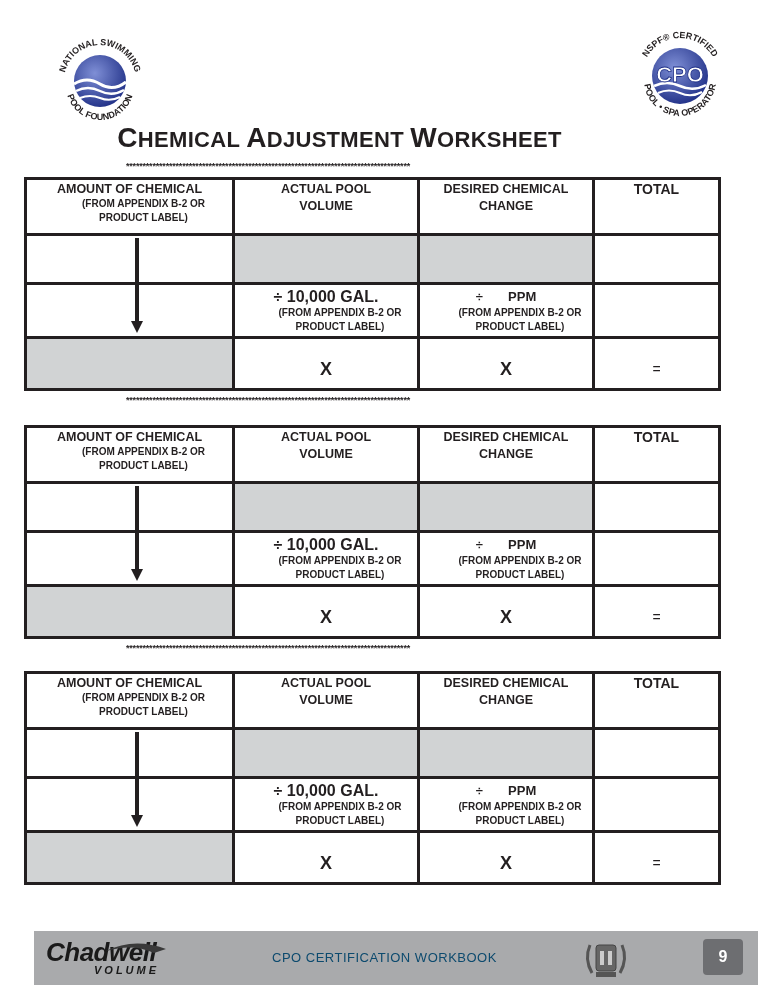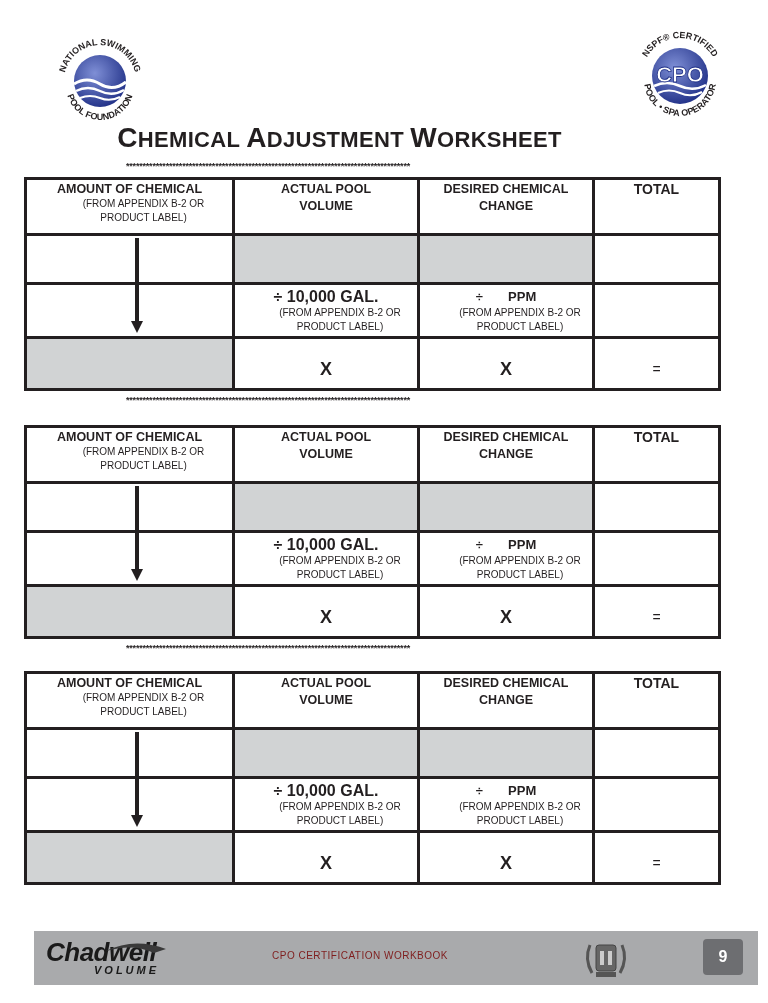--- a/index.html
+++ b/index.html
@@ -10,35 +10,35 @@
   .title { position:absolute; left:0; width:679px; top:122px; text-align:center;
            font-weight:bold; font-size:22px; letter-spacing:0.3px; }
   .title .big { font-size:28px; }
   .stars { position:absolute; left:126px; width:540px; height:12px; overflow:hidden; white-space:nowrap;
            font-size:9px; font-weight:bold; letter-spacing:-0.2px; line-height:12px; color:#231f20;}
   table.ws { position:absolute; left:24px; width:628px; border-collapse:collapse; table-layout:fixed; }
   table.ws td { border:3px solid #231f20; padding:0; vertical-align:top; text-align:center; position:relative; }
   .c1 { width:208px; } .c2 { width:185px; } .c3 { width:175px; } .c4 { width:126px; }
   .hdr td { height:52px; }
   .hl { font-weight:bold; font-size:12.5px; line-height:15px; padding-top:2px; }
-  .sub { font-weight:normal; font-size:10px; line-height:14px;padding-left:28px; }
+  .sub { font-weight:bold; font-size:10px; line-height:14px;padding-left:28px; }
   .shade { background:#d1d3d4; }
   .gal { font-weight:bold; font-size:16px; line-height:18px; padding-top:3px; }
   .gal .small { font-size:16px; }
   .x { font-size:18px; font-weight:bold; position:absolute; top:20px; width:100%; left:0; }
   .eq { font-size:14px; position:absolute; top:22px; width:100%; left:0; }
   .arrow { position:absolute; left:108px; width:4px; background:#231f20; }
   .arrowhead { position:absolute; left:104px; width:0; height:0; border-left:6px solid transparent;
                border-right:6px solid transparent; border-top:12px solid #231f20; }
   .footer { position:absolute; left:34px; top:931px; width:724px; height:54px; background:#a9aaac; }
   .brand { position:absolute; left:12px; top:6px; font-family:"Liberation Sans", sans-serif; font-weight:bold;
            font-style:italic; font-size:26px; color:#1a1a1a; letter-spacing:-0.5px; }
   .brand-sub { position:absolute; left:60px; top:33px; font-size:11px; font-weight:bold; font-style:italic;
                letter-spacing:3px; color:#1a1a1a; }
-  .workbook { position:absolute; left:238px; top:19px; font-size:10px; color:#7f1d1d; letter-spacing:0.5px;text-align:center; }
+  .workbook { position:absolute; left:238px; top:19px; font-size:13px; color:#0c4a6e; letter-spacing:0.5px;text-align:center; }
   .emblem { position:absolute; left:548px; top:6px; width:48px; height:44px; }
   .pagebox { position:absolute; left:669px; top:8px; width:40px; height:36px; background:#6d6e71;
              border-radius:4px; color:#ffffff; font-weight:bold; font-size:16px; text-align:center; line-height:36px; }
 </style>
 </head>
 <body>
 
 <svg class="logo-left" viewBox="0 0 96 86">
   <defs>
     <radialGradient id="g1" cx="40%" cy="35%" r="70%">

